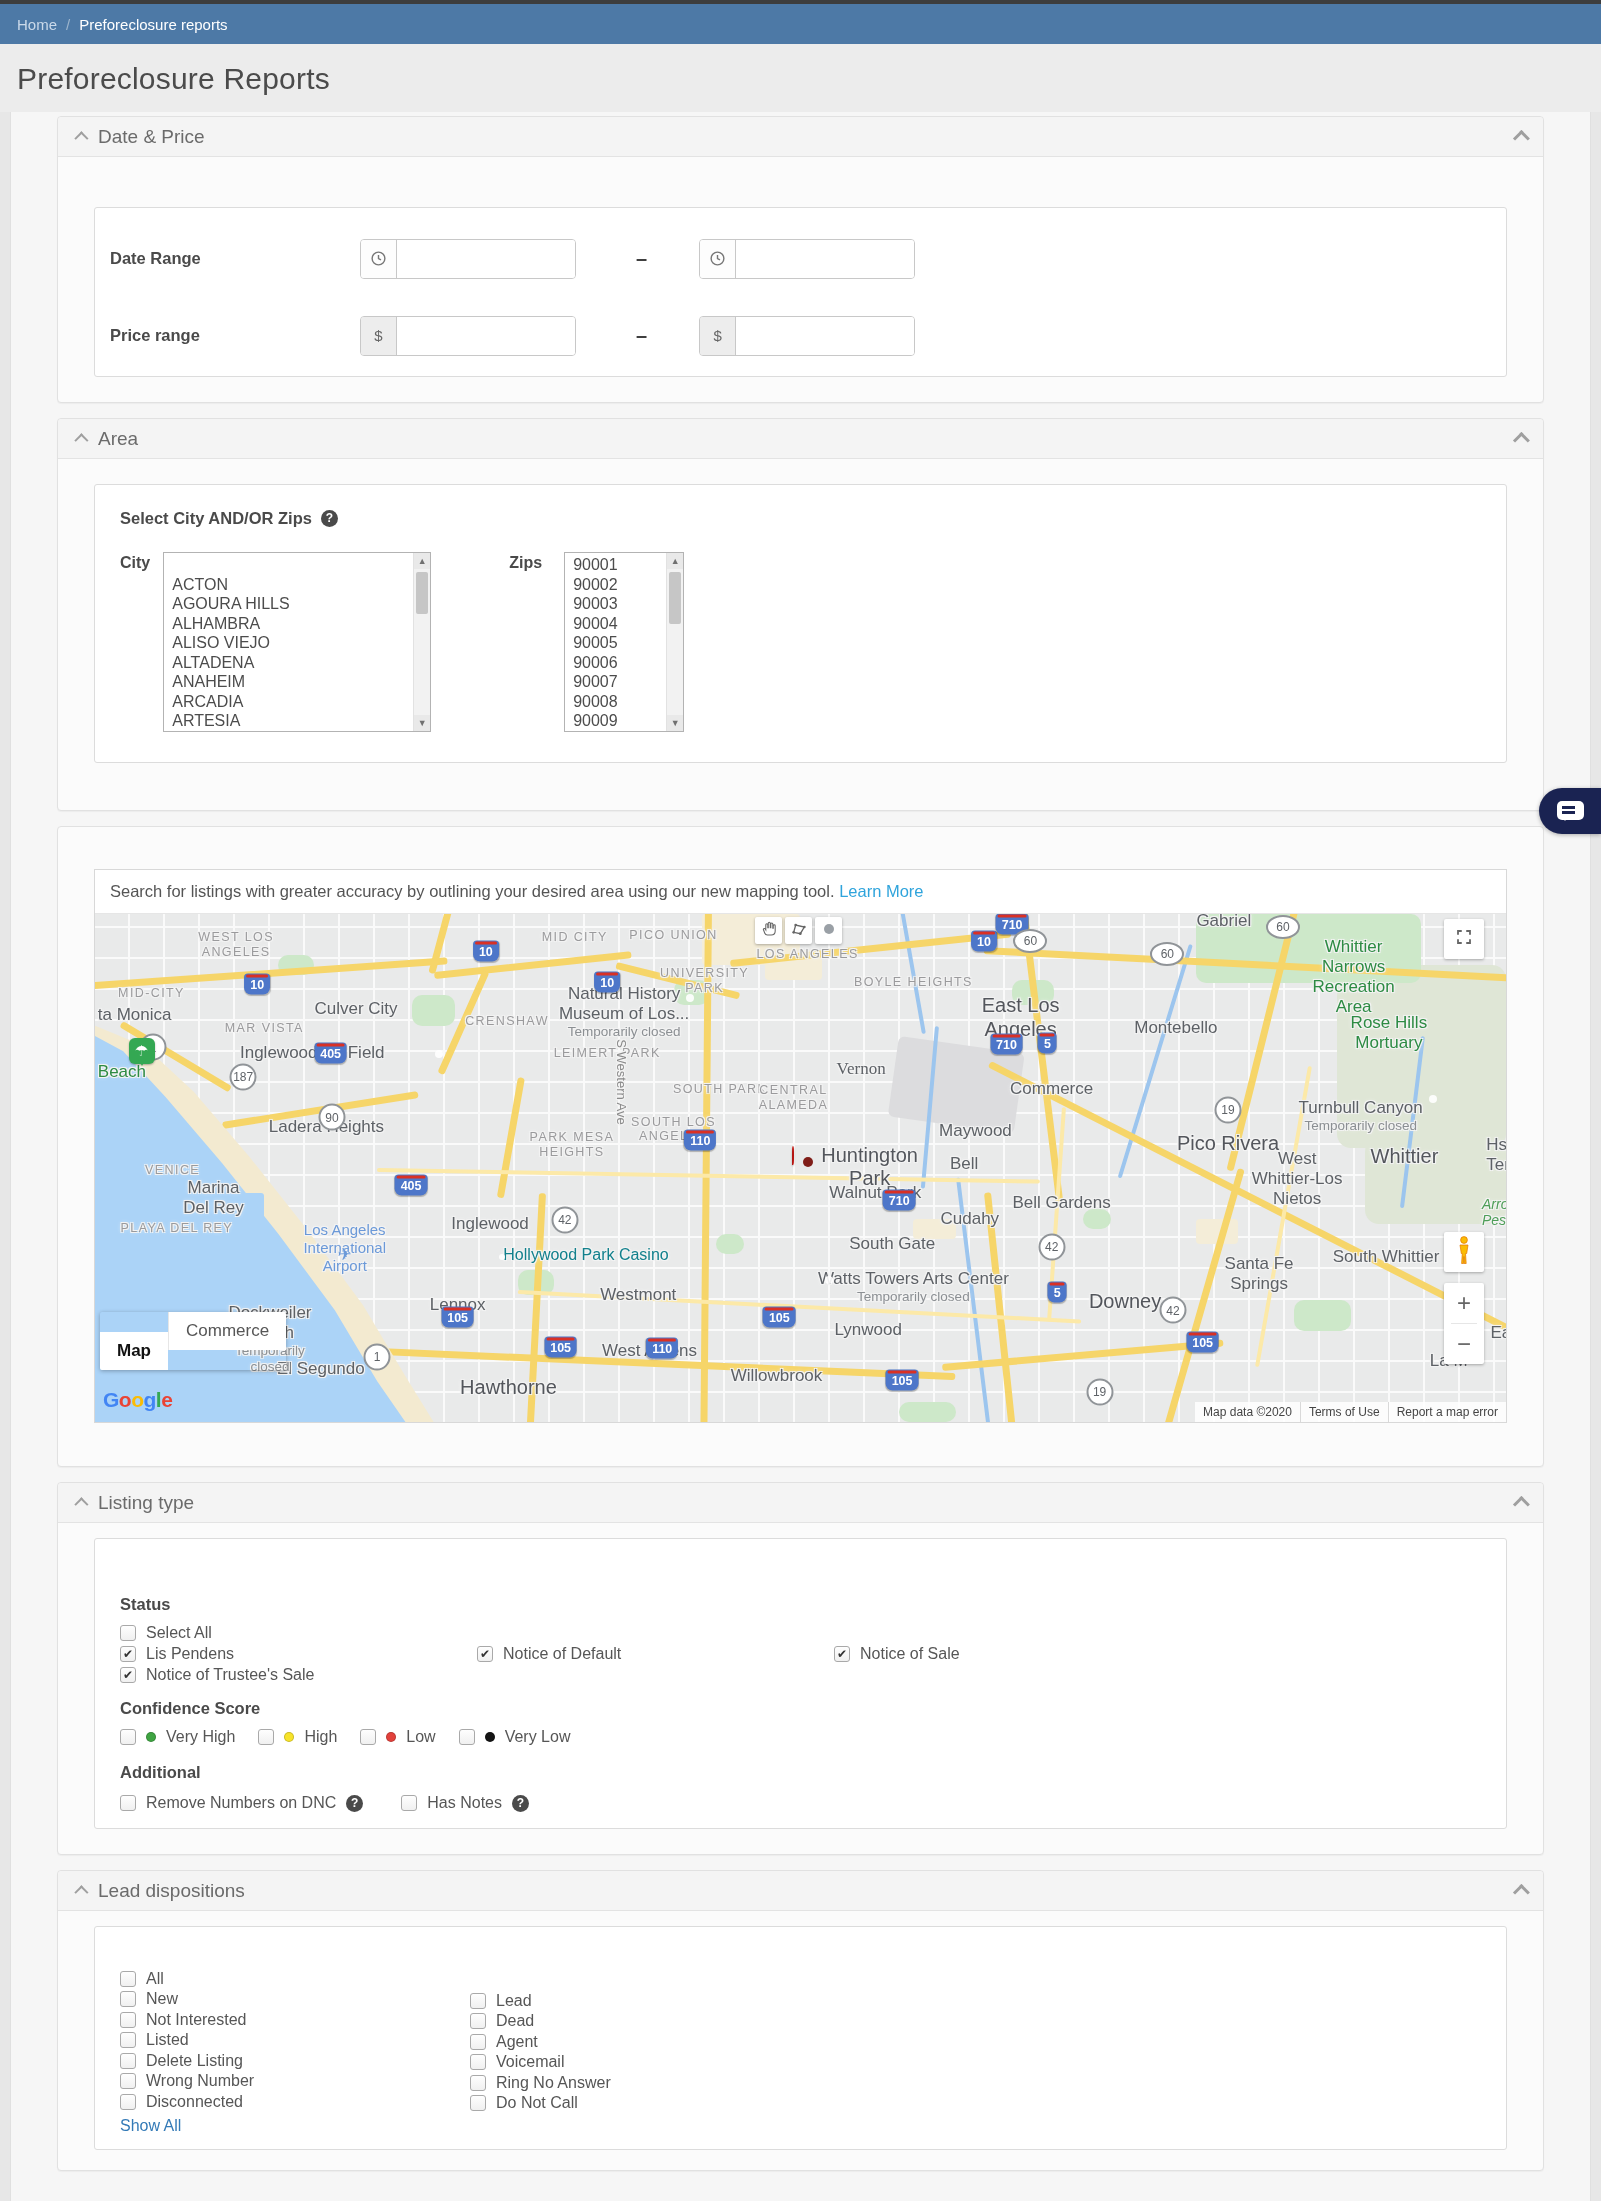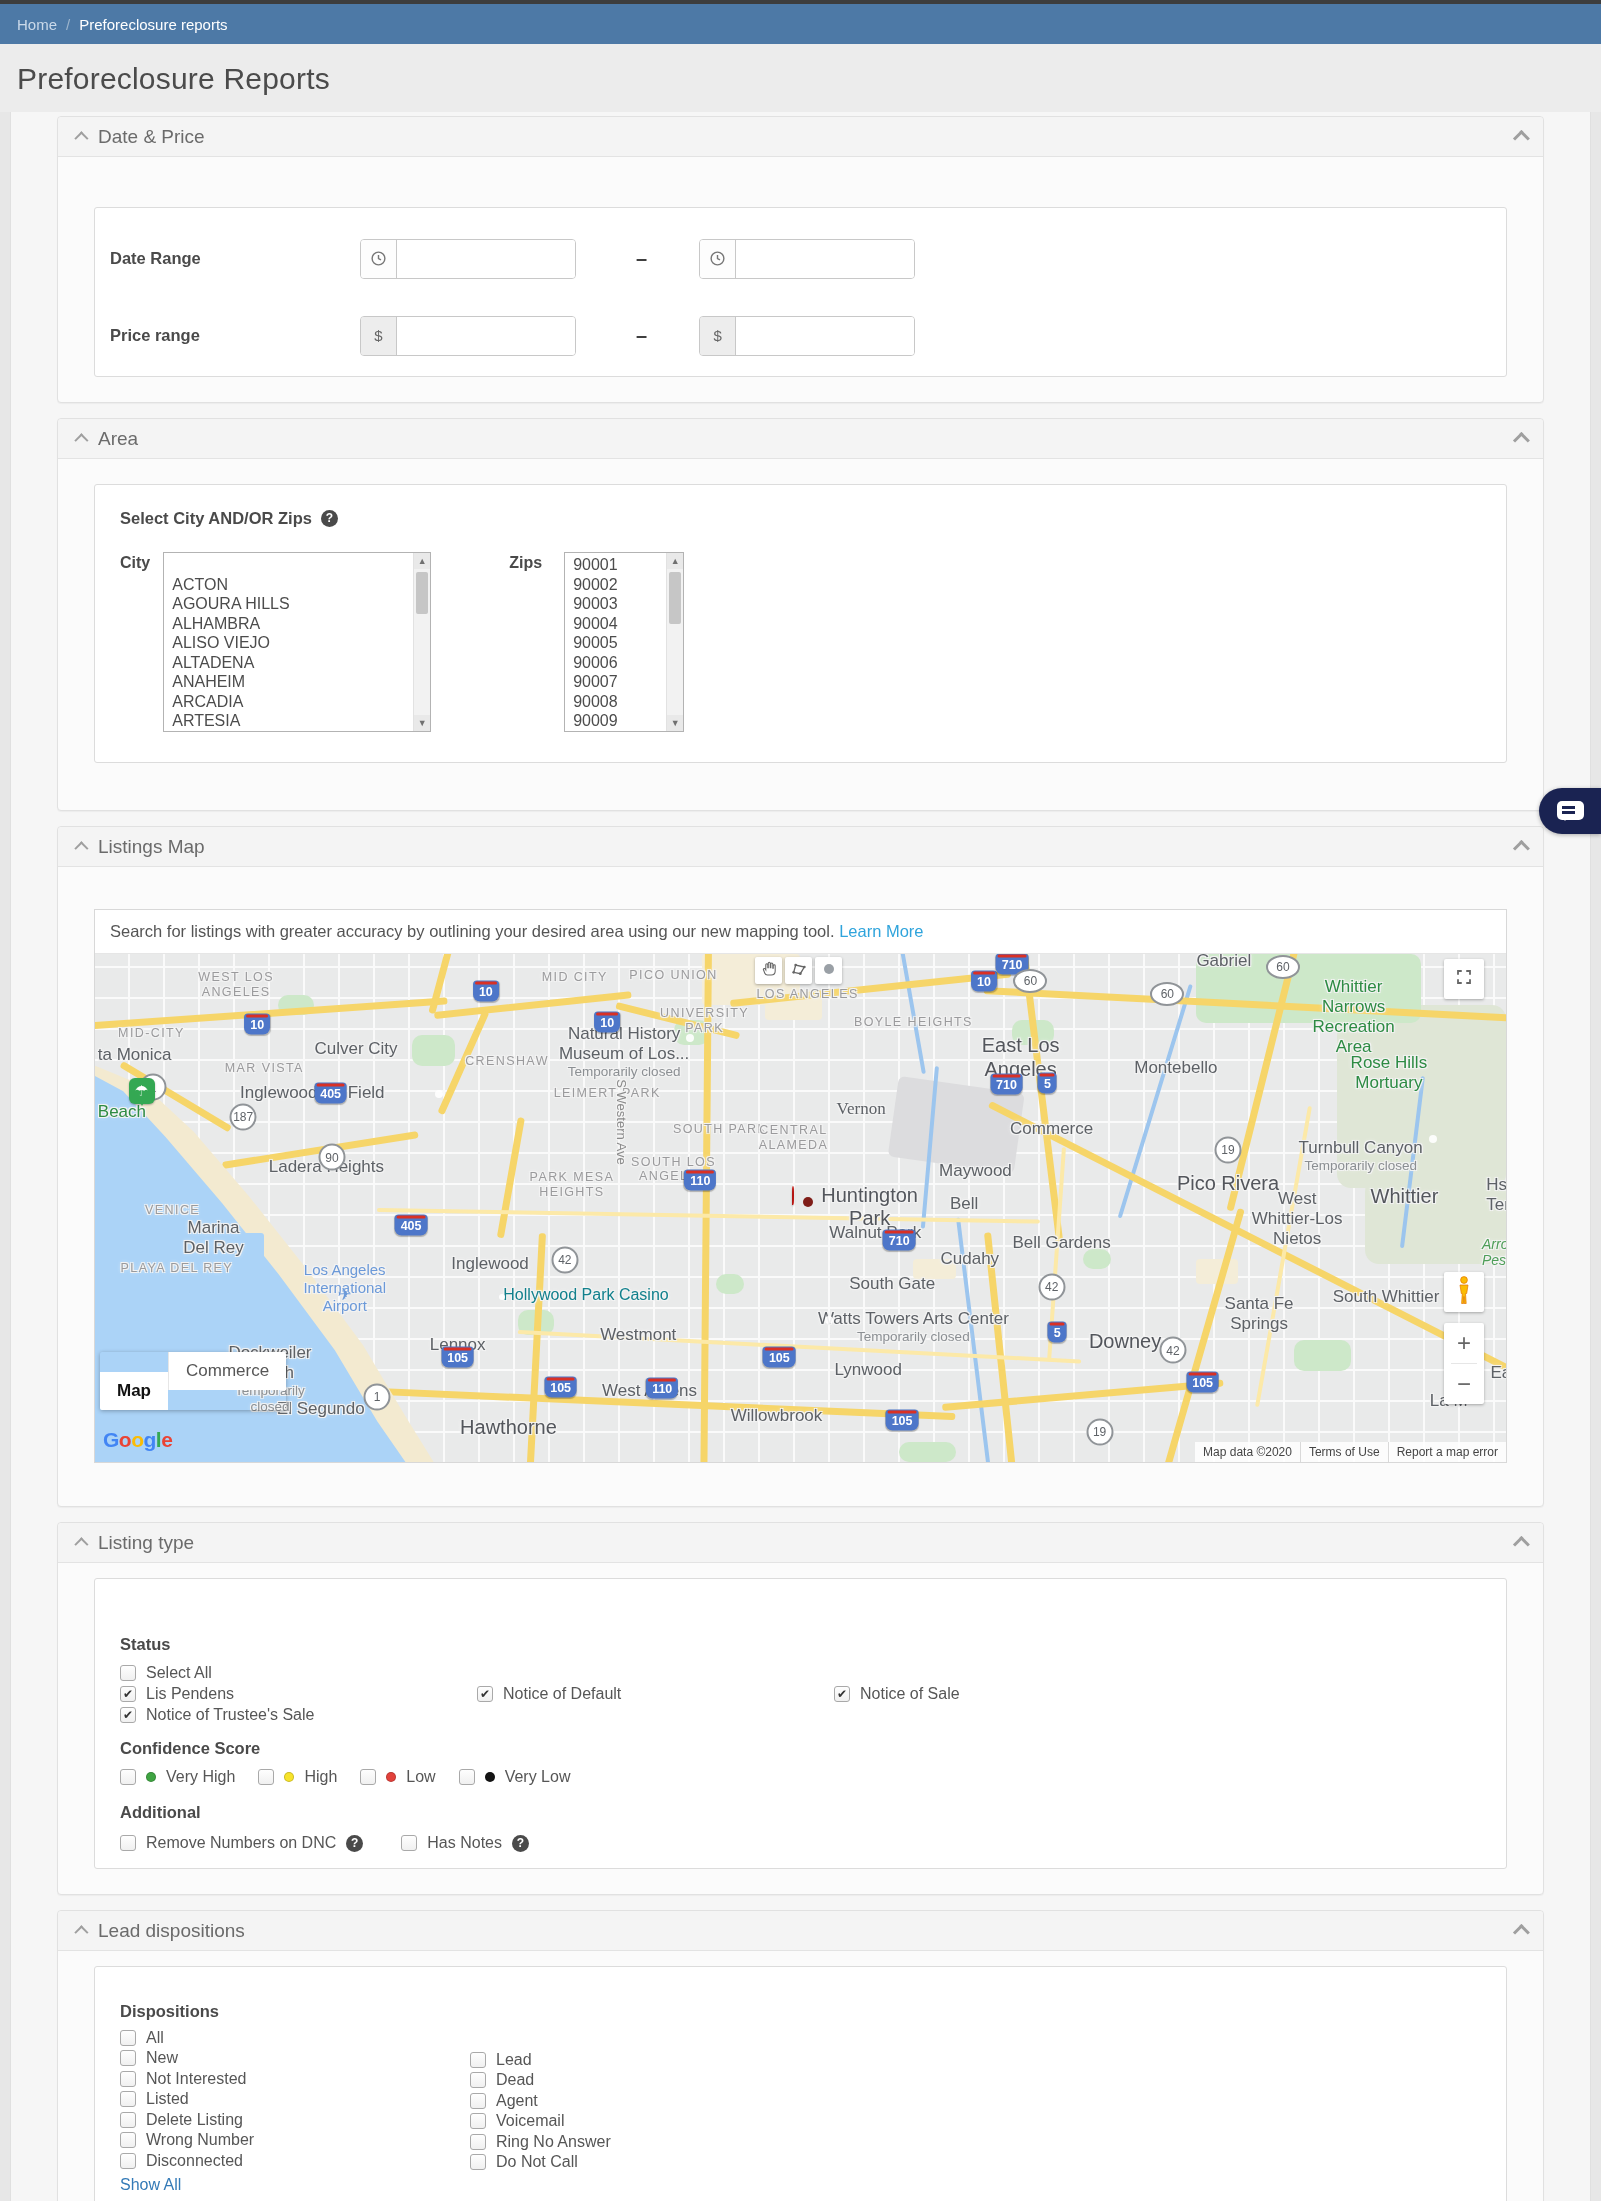--- a/index.html
+++ b/index.html
@@ -266,25 +266,20 @@
               <div class="lb-thumb" style="top:19px; height:52px;"></div>
               <div class="lb-arrow dn">▼</div>
             </div>
           </div>
         </div>
       </div>
     </div>
   </section>
 
   <section class="panel">
-    <header class="panel-head">
-      <span class="chev sm"></span>
-      <span class="panel-title">Listings Map</span>
-      <span class="chev rt"></span>
-    </header>
     <div class="map-body">
       <div class="map-frame">
         <div class="map-note">
           <span>Search for listings with greater accuracy by outlining your desired area using our new mapping tool.</span>
           <a>Learn More</a>
         </div>
         <div class="map-canvas">
 
           <div>
 
@@ -611,21 +606,20 @@
   </section>
 
   <section class="panel">
     <header class="panel-head">
       <span class="chev sm"></span>
       <span class="panel-title">Lead dispositions</span>
       <span class="chev rt"></span>
     </header>
     <div class="disp-body">
       <div class="inner-box disp-box">
-        <div class="sec-h">Dispositions</div>
         <div id="disp-rows" class="mt8">
             <div class="disp-row">
               <div class="c1"><label class="chk">
                   <span class="cbox"></span>
                   <span class="clbl">All</span>
                 </label></div>
             </div>
             <div class="disp-row">
               <div class="c1"><label class="chk">
                   <span class="cbox"></span>

